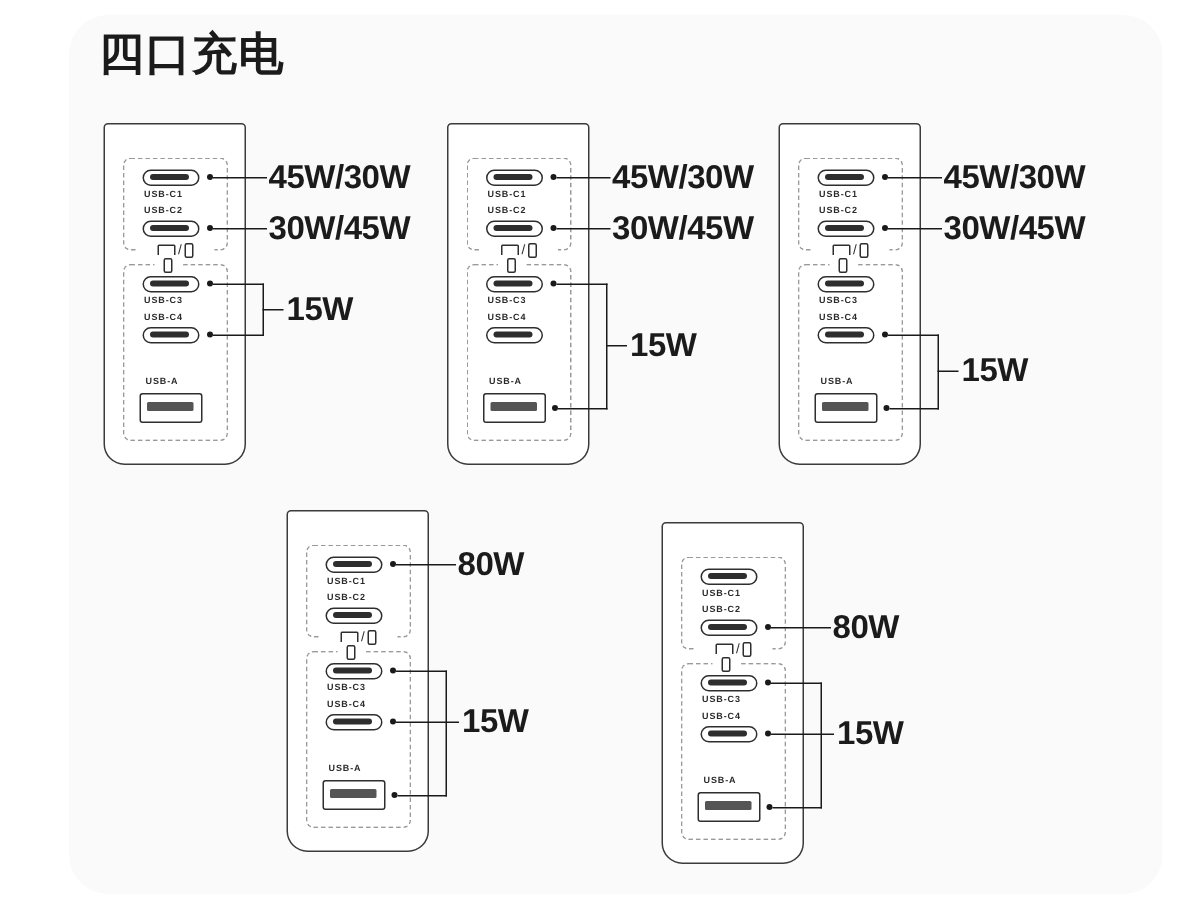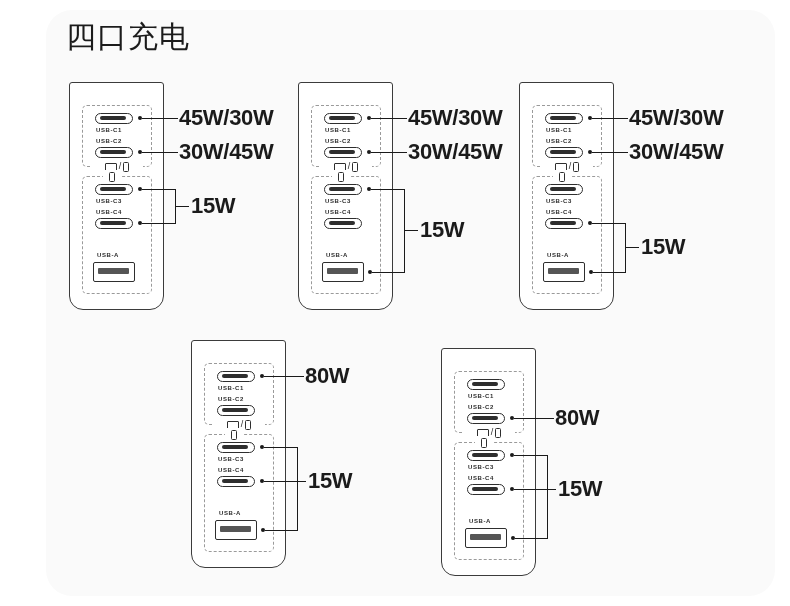--- a/index.html
+++ b/index.html
@@ -11,21 +11,21 @@
   }
   #stage{position:relative;width:790px;height:606px;}
 
   .card{
     position:absolute;left:46px;top:10px;width:729px;height:586px;
     background:#fafafa;border-radius:26px;
   }
 
   .page-title{
     position:absolute;left:66px;top:22px;
-    font-size:30px;font-weight:400;color:#1b1b1b;
+    font-size:30px;font-weight:700;color:#1b1b1b;
     letter-spacing:1px;line-height:1;
   }
 
   
   .device{position:absolute;}
   .body-outline{
     position:absolute;left:0;top:0;width:95px;height:228px;
     border:1.6px solid #3b3b3b;
     border-radius:3px 3px 14px 14px;
     background:#ffffff;

